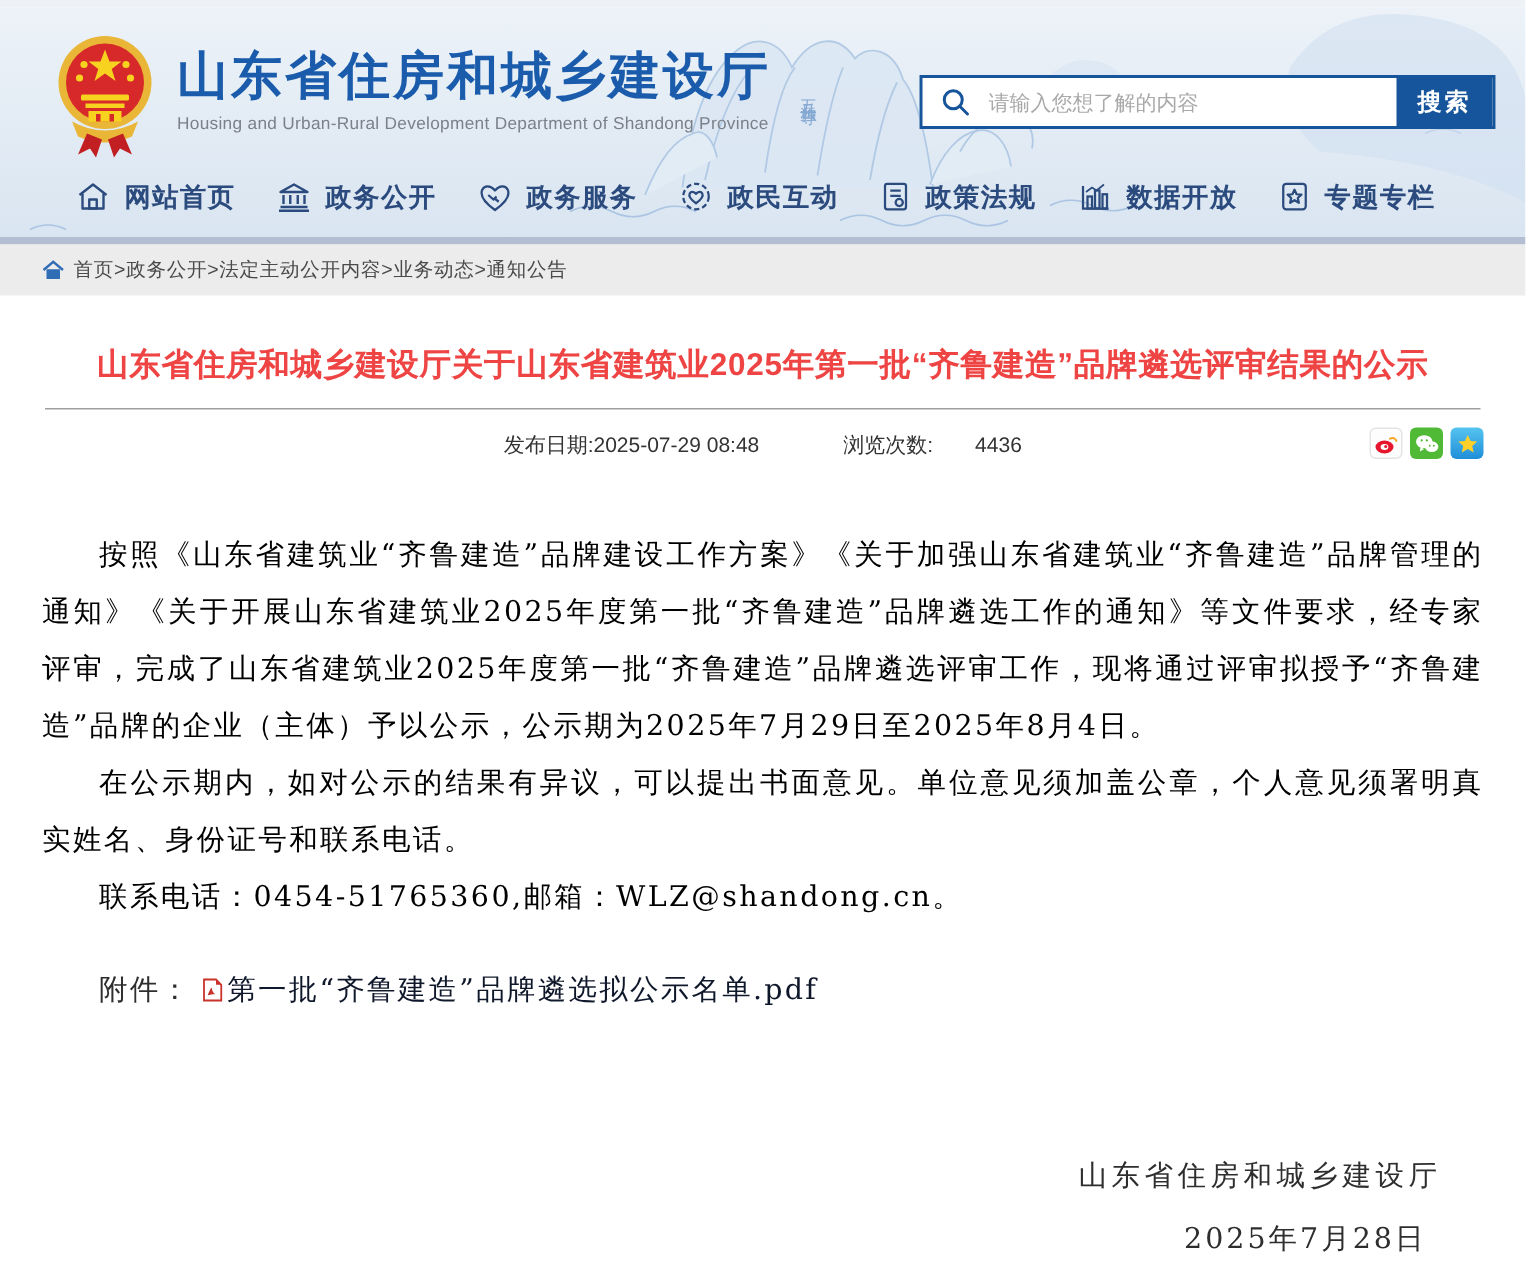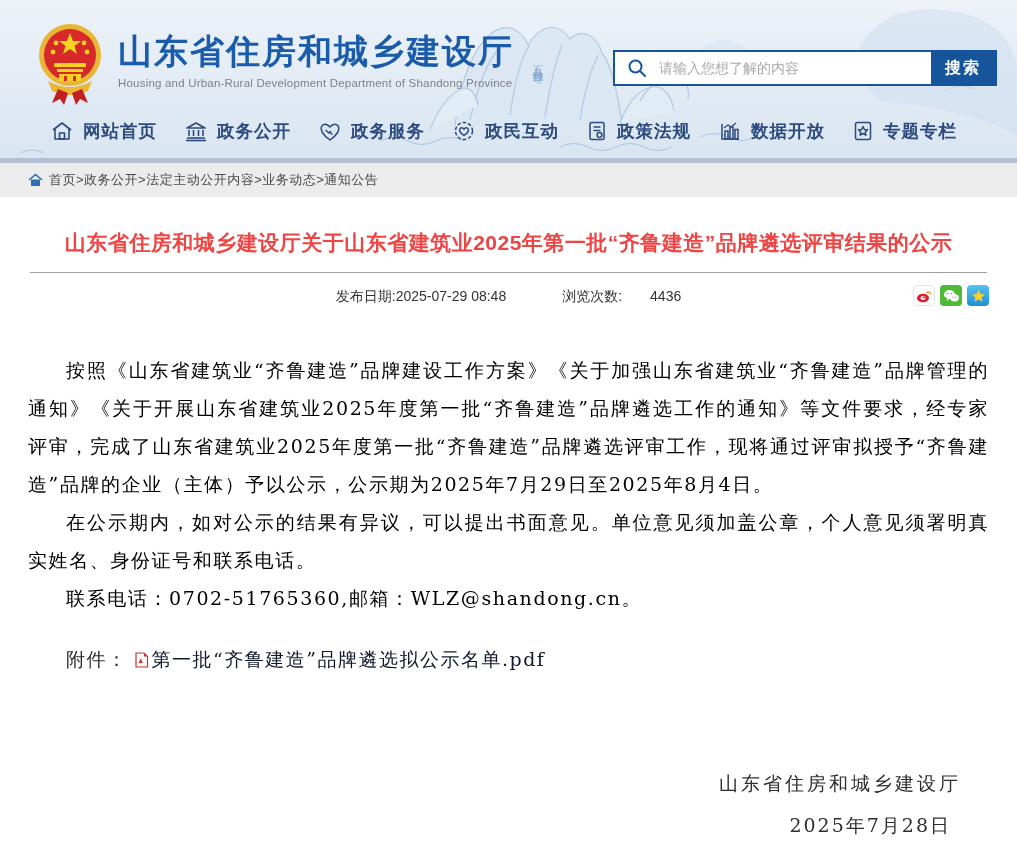--- a/index.html
+++ b/index.html
@@ -261,21 +261,21 @@
         <svg width="15" height="14" viewBox="0 0 15 14">
             <path d="M7.5 1 l1.9 4 4.4 .4 -3.3 3 1 4.3 -4 -2.3 -4 2.3 1 -4.3 -3.3 -3 4.4 -.4 Z" fill="#ffd02a"></path>
           </svg>
       </span>
     </div>
   </div>
 
   <div class="bodytext">
     <p>按照《山东省建筑业“齐鲁建造”品牌建设工作方案》《关于加强山东省建筑业“齐鲁建造”品牌管理的通知》《关于开展山东省建筑业2025年度第一批“齐鲁建造”品牌遴选工作的通知》等文件要求，经专家评审，完成了山东省建筑业2025年度第一批“齐鲁建造”品牌遴选评审工作，现将通过评审拟授予“齐鲁建造”品牌的企业（主体）予以公示，公示期为2025年7月29日至2025年8月4日。</p>
     <p>在公示期内，如对公示的结果有异议，可以提出书面意见。单位意见须加盖公章，个人意见须署明真实姓名、身份证号和联系电话。</p>
-    <p>联系电话：0702-51765360,邮箱：WLZ@shandong.cn。</p>
+    <p>联系电话：0454-51765360,邮箱：WLZ@shandong.cn。</p>
   </div>
 
   <div class="attach-row">
     <span>附件：</span>
     <span class="pdf-ic">
       <svg width="15" height="16" viewBox="0 0 15 16">
           <path d="M2 1 H10 L13.5 4.5 V15 H2 Z" fill="#fff" stroke="#c9322b" stroke-width="1.2"></path>
           <path d="M10 1 V4.5 H13.5 Z" fill="#c9322b"></path>
           <path d="M4.5 11.5 C5.5 9 6.5 6.5 7 6.5 C7.6 6.5 7 9.5 9.5 10.8 C7.5 10.8 5.8 11.2 4.5 11.5 Z" fill="#c9322b"></path>
         </svg>

